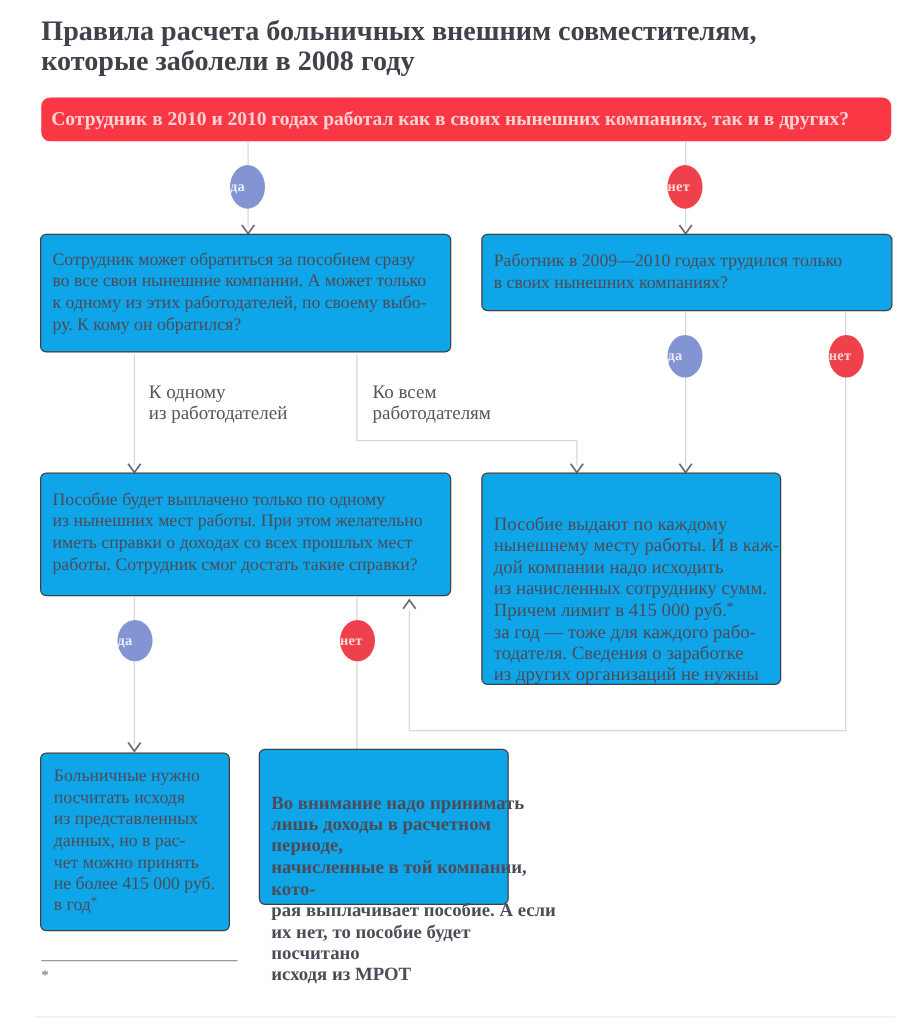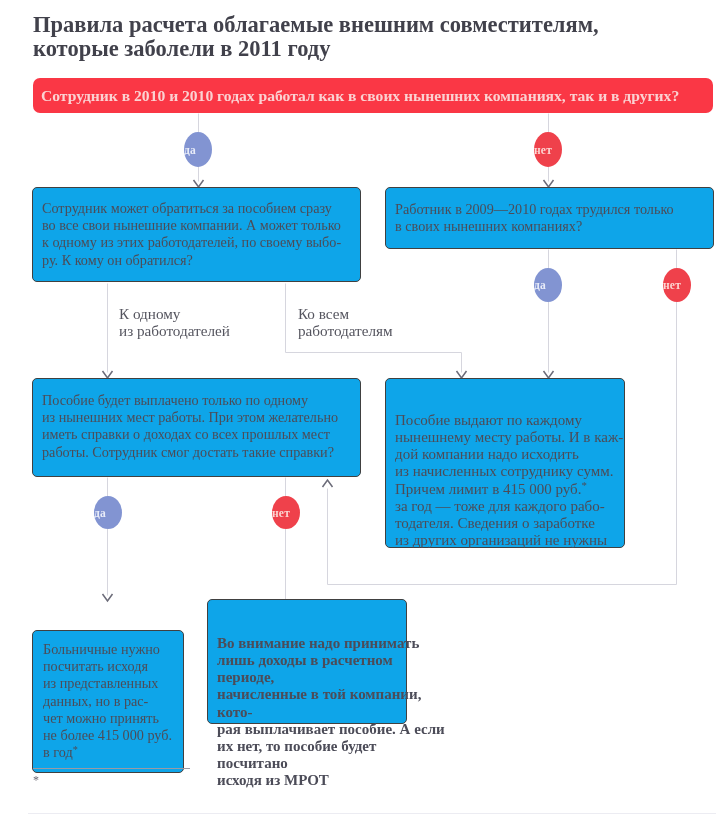--- a/index.html
+++ b/index.html
@@ -40,21 +40,21 @@
   .bottom-rule{position:absolute;left:28px;top:813px;width:688px;height:1px;background:#ececf2;}
 
   svg.lines{position:absolute;left:0;top:0;width:727px;height:827px;pointer-events:none;}
   sup{font-size:0.72em;line-height:0;vertical-align:0.42em;}
 </style>
 </head>
 <body>
 
 <div id="page">
 
-  <div class="title"><span>Правила расчета облагаемые внешним совместителям,</span><br><span>которые заболели в 2011 году</span></div>
+  <div class="title"><span>Правила расчета больничных внешним совместителям,</span><br><span>которые заболели в 2008 году</span></div>
 
   <div class="banner"></div>
   <div class="banner-text">Сотрудник в 2010 и 2010 годах работал как в своих нынешних компаниях, так и в других?</div>
 
   <svg class="lines" viewBox="0 0 727 827">
     <g stroke="#d6d6de" stroke-width="1" fill="none">
 
       <path d="M198.5,113.5 L198.5,134.5"></path>
       <path d="M198.5,162.5 L198.5,181.5"></path>
       <path d="M548.5,113.5 L548.5,134.5"></path>
@@ -102,21 +102,21 @@
   </div>
 
   <div class="box" style="left:32px;top:378px;width:329px;height:99px;">
     <div class="txt" style="left:9px;top:13px;width:320px;">Пособие будет выплачено только по одному<br>из нынешних мест работы. При этом желательно<br>иметь справки о доходах со всех прошлых мест<br>работы. Сотрудник смог достать такие справки?</div>
   </div>
 
   <div class="box" style="left:385px;top:378px;width:240px;height:170px;">
     <div class="txt narrow" style="left:9px;top:10px;width:230px;">Пособие выдают по каждому<br>нынешнему месту работы. И в каж-<br>дой компании надо исходить<br>из начисленных сотруднику сумм.<br>Причем лимит в 415 000 руб.<sup>*</sup><br>за год — тоже для каждого рабо-<br>тодателя. Сведения о заработке<br>из других организаций не нужны</div>
   </div>
 
-  <div class="box" style="left:32px;top:602px;width:152px;height:143px;margin-top:28px;">
+  <div class="box" style="left:32px;top:602px;width:152px;height:143px;">
     <div class="txt" style="left:10px;top:10px;width:142px;">Больничные нужно<br>посчитать исходя<br>из представленных<br>данных, но в рас-<br>чет можно принять<br>не более 415 000 руб.<br>в год<sup>*</sup></div>
   </div>
 
   <div class="box" style="left:207px;top:599px;width:200px;height:125px;font-weight:bold;">
     <div class="txt narrow" style="left:9px;top:12px;width:232px;">Во внимание надо принимать<br>лишь доходы в расчетном периоде,<br>начисленные в той компании, кото-<br>рая выплачивает пособие. А если<br>их нет, то пособие будет посчитано<br>исходя из МРОТ</div>
   </div>
 
   <div class="lbl" style="left:298px;top:305px;">Ко всем<br>работодателям</div>
   <div class="lbl" style="left:119px;top:305px;">К одному<br>из работодателей</div>
 

